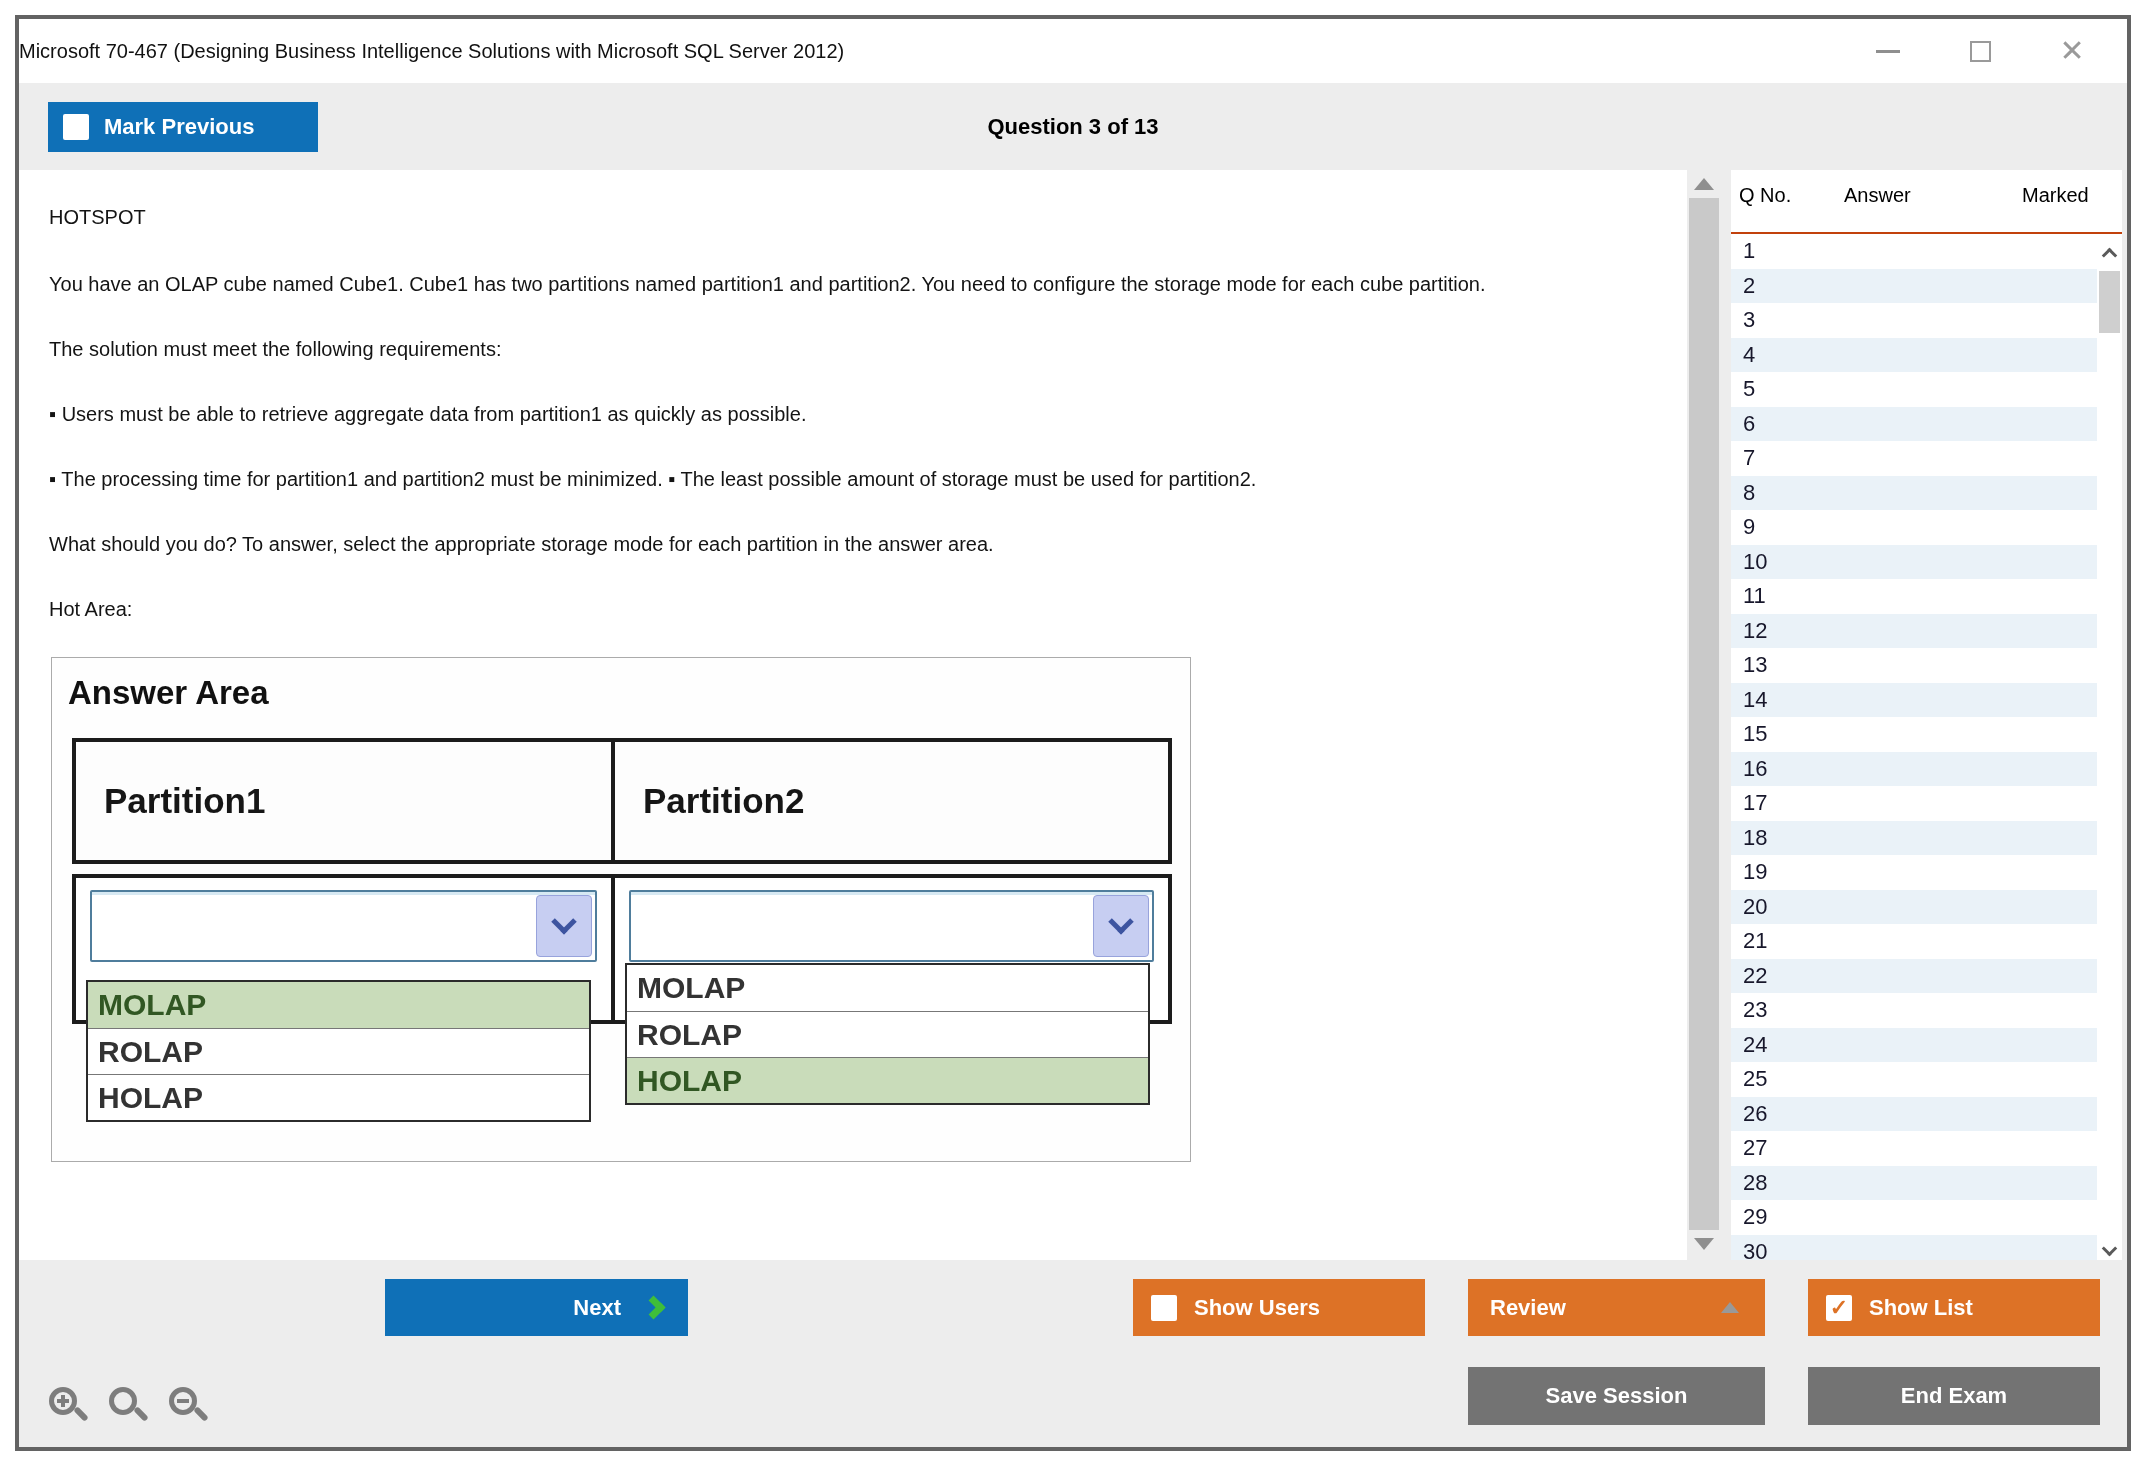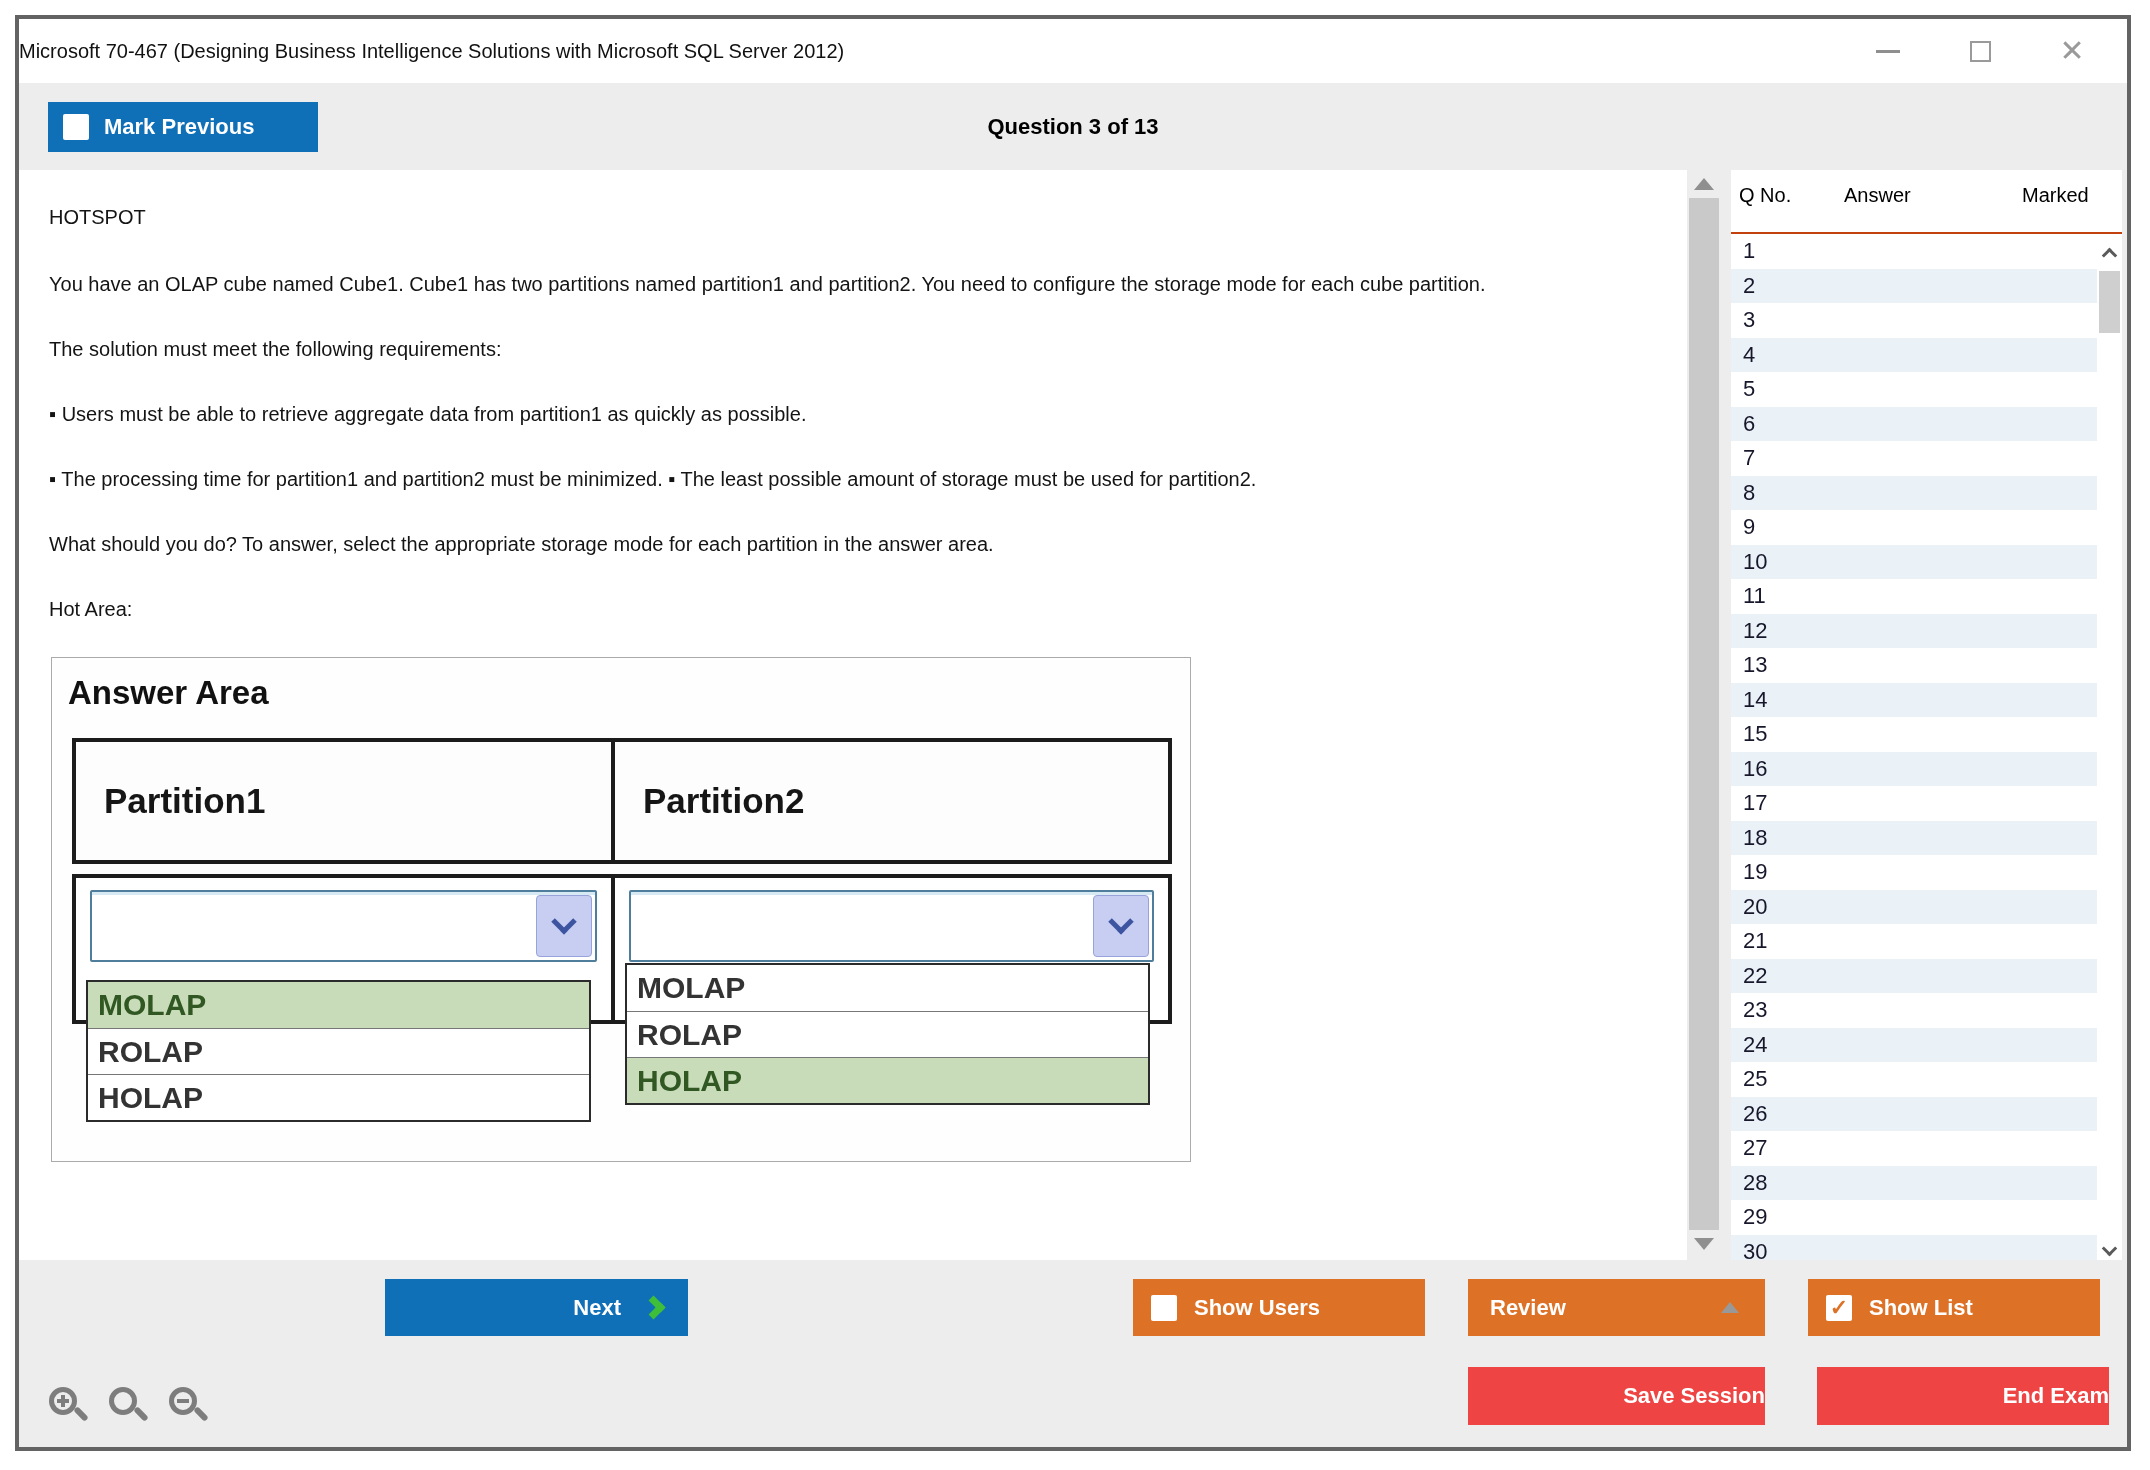--- a/index.html
+++ b/index.html
@@ -100,28 +100,28 @@
   .chev { width:11px; height:11px; border-right:3px solid #5a5a5a; border-bottom:3px solid #5a5a5a; }
   .chev.up { transform:rotate(-135deg); }
   .chev.down { transform:rotate(45deg); }
   .lthumb { width:21px; height:62px; background:#cfcfcf; margin-top:10px; }
   .lspacer { flex:1; }
 
   
   .bottombar { position:absolute; left:0; bottom:0; width:100%; height:187px; background:#ededed; }
   .bbtn { position:absolute; height:57px; font-size:22px; font-weight:bold; }
   .orange { background:#dd7226; }
-  .navy { background:#ef4444; justify-content:flex-end; }
+  .navy { background:#737373; justify-content:center; }
   .b-prev { left:29px; top:19px; width:300px; justify-content:center; }
   .b-next { left:366px; top:19px; width:303px; justify-content:flex-end; padding-right:26px; gap:24px; }
   .b-showanswer { left:1114px; top:19px; width:292px; gap:17px; padding-left:18px; }
   .b-review { left:1449px; top:19px; width:297px; padding-left:22px; }
   .b-showlist { left:1789px; top:19px; width:292px; gap:17px; padding-left:18px; }
   .b-save { left:1449px; top:107px; width:297px; height:58px; }
-  .b-end  { left:1789px; top:107px; width:292px; height:58px;margin-left:9px; }
+  .b-end  { left:1789px; top:107px; width:292px; height:58px; }
   .chev-green { width:17px; height:17px; flex:0 0 auto; }
   .chev-green.left  { border-left:7px solid #3fbe3a; border-bottom:7px solid #3fbe3a;
                       transform:rotate(45deg); position:absolute; left:28px; }
   .chev-green.right { border-right:7px solid #3fbe3a; border-bottom:7px solid #3fbe3a;
                       transform:rotate(-45deg); }
   .tri-rev { position:absolute; right:26px; width:0; height:0;
              border-left:9px solid transparent; border-right:9px solid transparent;
              border-bottom:11px solid #999; }
 
   

